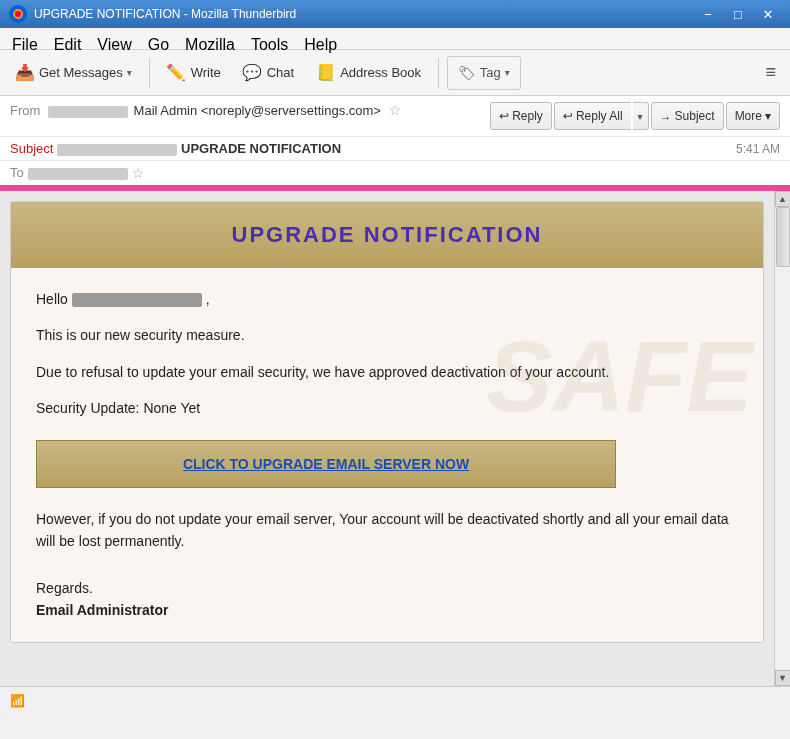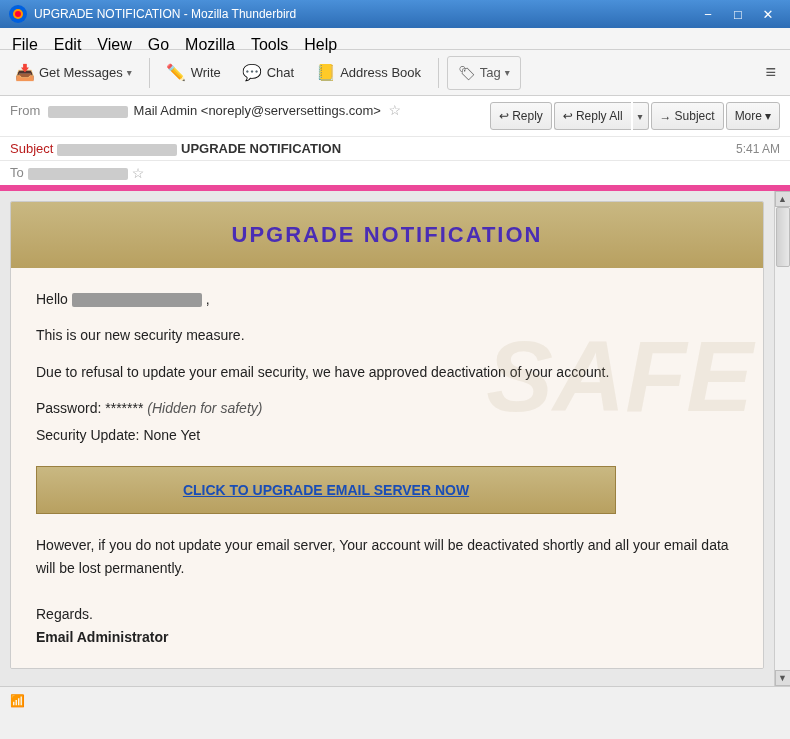--- a/index.html
+++ b/index.html
@@ -398,25 +398,20 @@
         <p class="email-para hello-line">
           <span>Hello</span>
           <span class="redacted-name"></span>
           <span>,</span>
         </p>
 
         <p class="email-para">This is our new security measure.</p>
 
         <p class="email-para">Due to refusal to update your email security, we have approved deactivation of your account.</p>
 
-        <p class="password-line">
-          <span>Password:</span>
-          <span>*******</span>
-          <span class="password-hidden">(Hidden for safety)</span>
-        </p>
         <p class="email-para">Security Update: None Yet</p>
 
         <div class="upgrade-btn-row">
           <a class="upgrade-btn">CLICK TO UPGRADE EMAIL SERVER NOW</a>
         </div>
 
         <p class="email-para">However, if you do not update your email server, Your account will be deactivated shortly and all your email data will be lost permanently.</p>
 
         <div class="regards">
           <p>Regards.</p>

